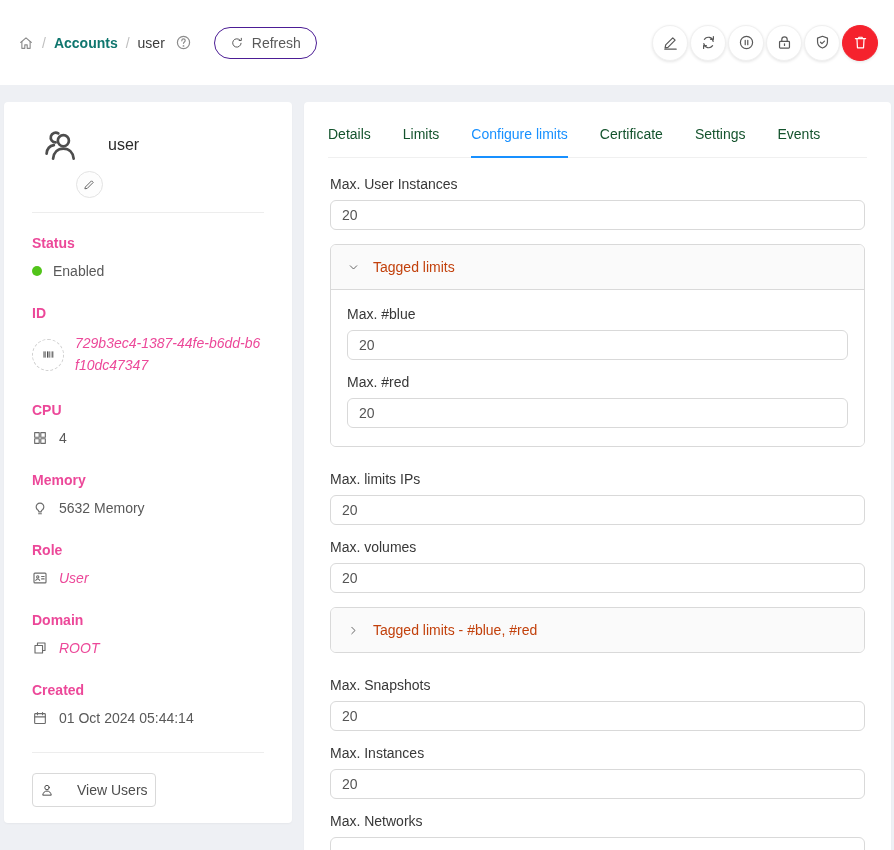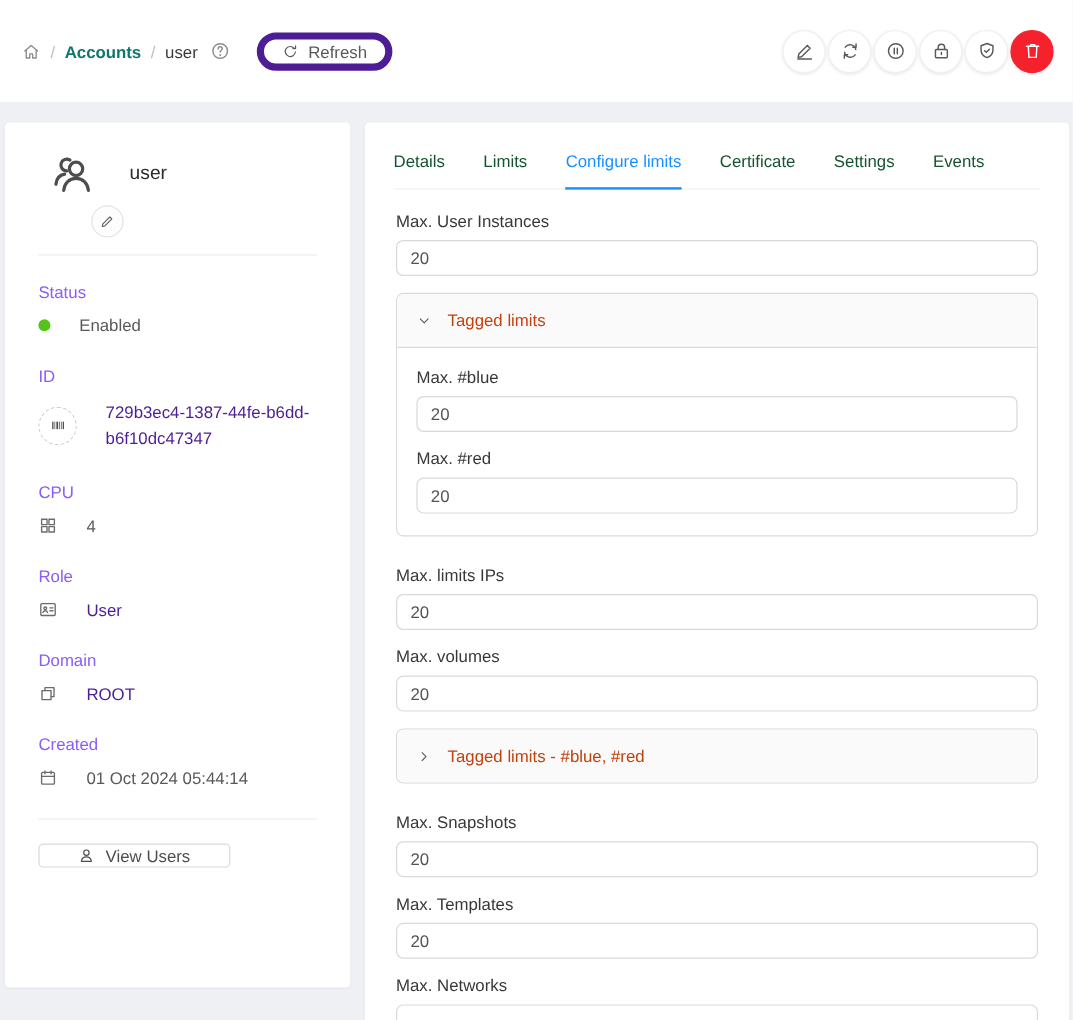--- a/index.html
+++ b/index.html
@@ -18,21 +18,21 @@
     position:absolute; top:0; left:0; width:894px; height:85px;
     background:#fff; display:flex; align-items:center; padding:0 16px 0 18px;
   }
   .breadcrumb { display:flex; align-items:center; gap:8px; color:#8c8c8c; }
   .breadcrumb .sep { color:#bfbfbf; }
   .breadcrumb .crumb-link { color:#0f766e; cursor:pointer;font-weight:bold; }
   .breadcrumb .crumb-current { color:#3b3b3b; }
   .home-ic { width:16px; height:16px; color:#8c8c8c; cursor:pointer; }
   .q-ic { width:17px; height:17px; color:#8c8c8c; margin-left:2px; cursor:pointer; }
   .refresh-btn {
-    margin-left:14px; height:32px; padding:0 15px; border:6px solid #4c1d95;
+    margin-left:14px; height:32px; padding:0 15px; border:1px solid #4c1d95;
     border-radius:16px; background:#fff; display:flex; align-items:center; gap:8px;
     color:#595959; font-size:14px; cursor:pointer;
   }
   .refresh-btn svg { width:14px; height:14px; }
   .topbar-actions { margin-left:auto; display:flex; align-items:center; gap:2px; }
   .act-btn {
     width:36px; height:36px; border-radius:50%; background:#fff;
     border:1px solid #f0f0f0; box-shadow:0 1px 3px rgba(0,0,0,.10);
     display:flex; align-items:center; justify-content:center; color:#595959; cursor:pointer;
   }
@@ -51,35 +51,35 @@
   .profile-name { margin-left:28px; font-size:16px; color:#2b2b2b; }
   .avatar-edit {
     margin:7px 0 0 34px; width:27px; height:27px; border-radius:50%;
     background:#fdfdfd; border:1px solid #e3e3e3; display:flex; align-items:center; justify-content:center;
     color:#595959; cursor:pointer;
   }
   .avatar-edit svg { width:13px; height:13px; }
   .divider { border-top:1px solid #ededed; margin:14px 0 22px 0; }
   .divider.tight { margin:20px 0 20px 0; }
   .field { margin-bottom:26px; }
-  .field-label { font-weight:normal; color:#8b5cf6; margin-bottom:12px; }
-  .field-value { display:flex; align-items:center; gap:24px; color:#595959; }
+  .field-label { font-weight:bold; color:#ec4899; margin-bottom:12px; }
+  .field-value { display:flex; align-items:center; gap:11px; color:#595959; }
   .field-value .f-ic { width:16px; height:16px; color:#6b6b6b; flex:none; }
   .dot { width:10px; height:10px; border-radius:50%; background:#52c41a; flex:none; }
-  .link { color:#4c1d95; cursor:pointer; }
+  .link { color:#ec4899; cursor:pointer;font-style:italic; }
   .id-wrap { width:192px; word-break:break-all; line-height:1.55; }
   .barcode-circle {
     width:32px; height:32px; border:1px dashed #d0d0d0; border-radius:50%;
     display:flex; align-items:center; justify-content:center; color:#4d4d4d; flex:none;
   }
   .barcode-circle svg { width:15px; height:15px; }
   .view-users-btn {
-    height:20px; padding:0 32px; border:1px solid #d9d9d9; border-radius:4px;
+    height:34px; padding:0 7px; border:1px solid #d9d9d9; border-radius:4px;
     background:#fff; color:#4d4d4d; font-size:14px; display:inline-flex;
-    align-items:center; gap:9px; cursor:pointer;
+    align-items:center; gap:23px; cursor:pointer;
   }
   .view-users-btn svg { width:14px; height:14px; }
 
   
   .right-card {
     position:absolute; left:304px; top:102px; width:587px; height:860px;
     background:#fff; border-radius:4px; box-shadow:0 1px 2px rgba(0,0,0,.04);
     padding:24px;
   }
   .tabs { display:flex; gap:32px; border-bottom:1px solid #f0f0f0; }
@@ -296,20 +296,29 @@
   <div class="field">
     <div class="field-label">CPU</div>
     <div class="field-value">
       <svg class="icon f-ic">
           <use href="#i-appstore"></use>
         </svg>
       <span>4</span>
     </div>
   </div>
 
+  <div class="field">
+    <div class="field-label">Memory</div>
+    <div class="field-value">
+      <svg class="icon f-ic">
+          <use href="#i-bulb"></use>
+        </svg>
+      <span>5632 Memory</span>
+    </div>
+  </div>
 
   <div class="field">
     <div class="field-label">Role</div>
     <div class="field-value">
       <svg class="icon f-ic">
           <use href="#i-idcard"></use>
         </svg>
       <span class="link">User</span>
     </div>
   </div>
@@ -397,21 +406,21 @@
         <span>Tagged limits - #blue, #red</span>
       </div>
     </div>
 
     <div class="form-item">
       <div class="form-label">Max. Snapshots</div>
       <input class="text-input" type="text" value="20" style="">
     </div>
 
     <div class="form-item">
-      <div class="form-label">Max. Templates</div>
+      <div class="form-label">Max. Instances</div>
       <input class="text-input" type="text" value="20" style="">
     </div>
 
     <div class="form-item">
       <div class="form-label">Max. Networks</div>
       <input class="text-input" type="text" value="" style="">
     </div>
 
   </div>
 </div>

